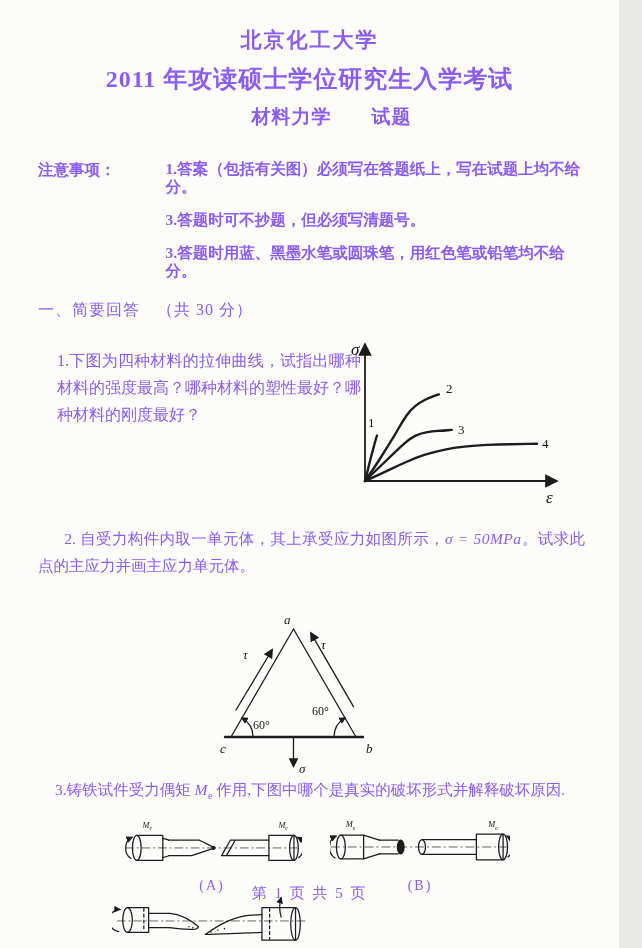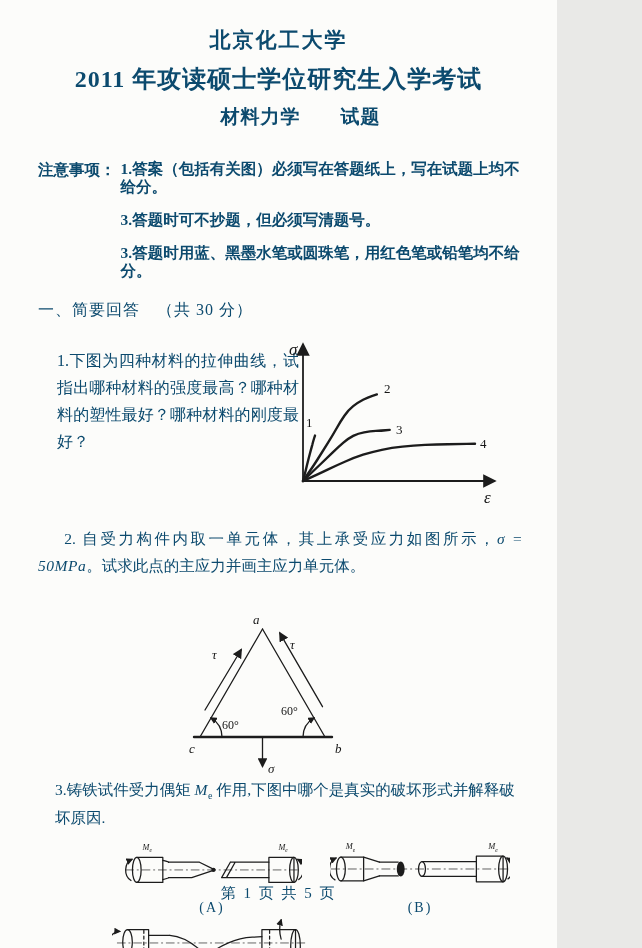--- a/index.html
+++ b/index.html
@@ -1,26 +1,26 @@
 <!DOCTYPE html>
 <html><head>
 <meta charset="utf-8">
 <style>
   html,body{margin:0;padding:0;}
   body{width:642px;height:948px;background:#e9e9e7;}
-  .page{position:relative;width:557px;height:948px;background:#fcfcfa;color:#0c4a6e;
+  .page{position:relative;width:619px;height:948px;background:#fcfcfa;color:#8b5cf6;
         font-family:"Liberation Serif","DejaVu Serif",serif;overflow:hidden;}
   
   .titles{padding-top:26px;text-align:center;}
   .t1{font-size:21px;font-weight:700;letter-spacing:2px;}
   .t2{font-size:24px;font-weight:700;margin-top:9px;letter-spacing:1px;}
   .t3{font-size:19px;font-weight:700;margin-top:9px;letter-spacing:1px;padding-left:44px;}
   
   .notices{margin:30px 28px 0 38px;font-weight:700;font-size:15.5px;}
-  .notice-row{display:flex;}
+  .notice-row{display:flex;gap:45px;}
   .notice-label{white-space:nowrap;}
   .notice-items{margin-left:5px;}
   .notice-items > div{line-height:18px;margin-bottom:15px;}
   .section-heading{margin:5px 0 0 38px;font-size:16px;letter-spacing:1px;}
   
   .q1-row{display:flex;margin-top:8px;}
   .q1-text{width:322px;margin:18px 0 0 57px;font-size:16px;line-height:27px;text-align:justify;}
   .q1-chart{margin-left:-12px;margin-top:2px;flex:0 0 auto;}
   
   .q2-text{margin:4px 34px 0 38px;font-size:15.5px;line-height:27px;text-indent:1.7em;text-align:justify;}

